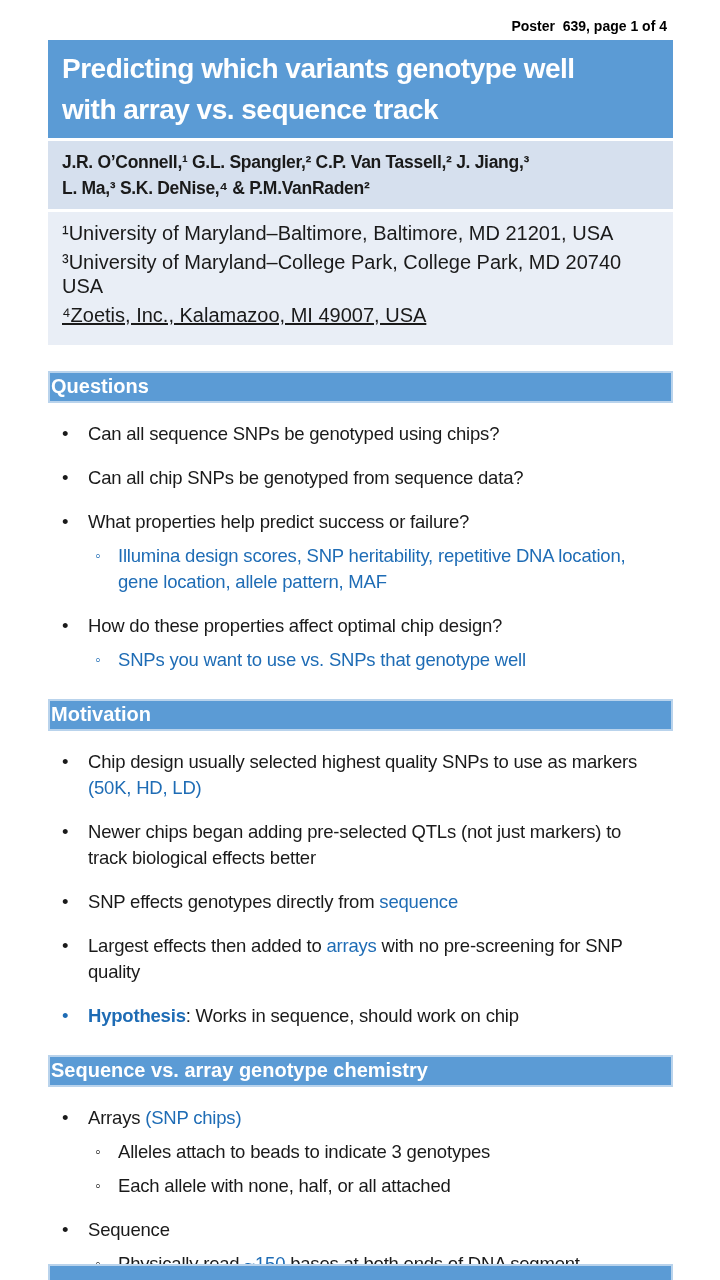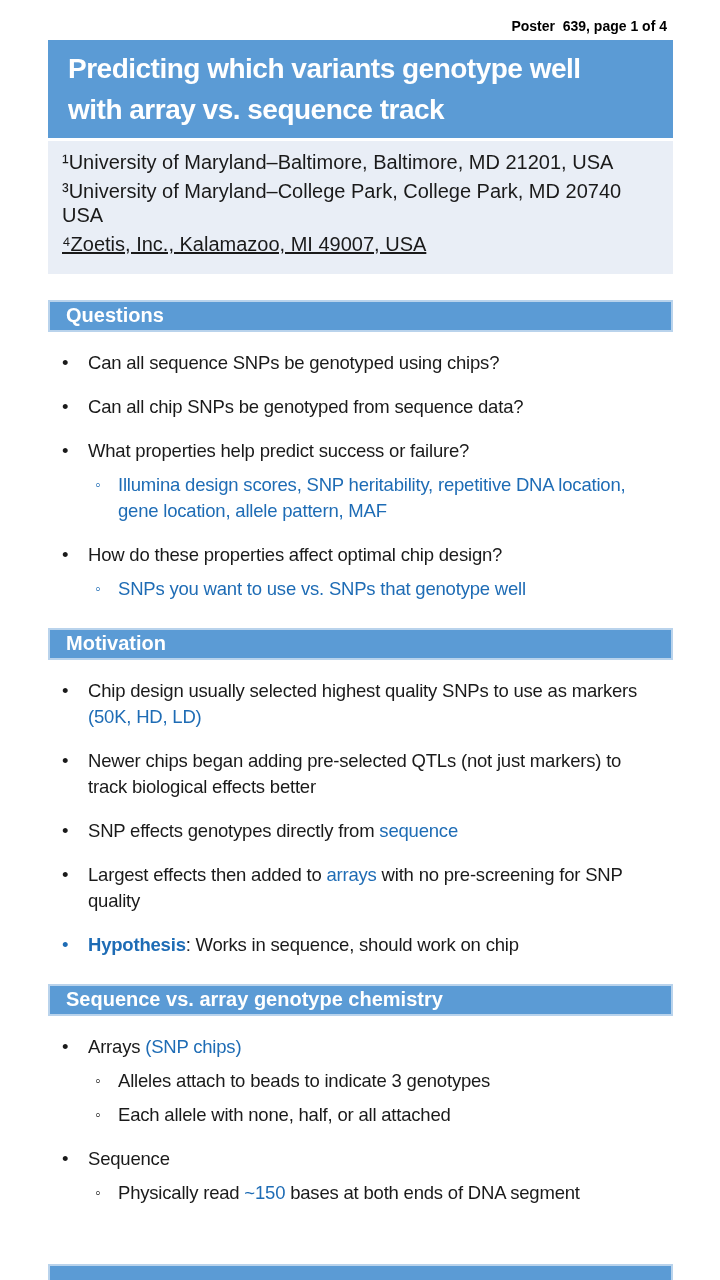--- a/index.html
+++ b/index.html
@@ -18,36 +18,36 @@
     font-family:"Liberation Sans","DejaVu Sans",sans-serif;
   }
   .col{margin-left:48px;width:625px;}
   .poster-ref{
     padding-top:18px;padding-right:6px;text-align:right;
     font-weight:bold;font-size:14px;white-space:pre;color:#000;
   }
   .title-box{
     margin-top:6px;background:var(--blue);color:#fff;
     font-weight:bold;font-size:28px;letter-spacing:-0.5px;
-    line-height:41px;padding:8px 20px;
+    line-height:41px;padding:8px 14px;
   }
   .authors-box{
     margin-top:3px;background:var(--authors-bg);
     font-weight:bold;font-size:17.5px;letter-spacing:-0.3px;
     line-height:26px;padding:8px 14px;white-space:nowrap;
   }
   .affil-box{
     margin-top:3px;background:var(--affil-bg);
     font-size:20px;line-height:24px;padding:9px 14px 10px;
   }
   .affil-box p{margin:0 0 5px;}
   .affil-box p:last-child{margin-bottom:8px;text-decoration:underline;}
   .section-bar{
     margin-top:26px;background:var(--blue);border:2px solid var(--bar-border);
-    color:#fff;font-weight:bold;font-size:20px;padding:2px 16px 3px;
+    color:#fff;font-weight:bold;font-size:20px;padding:2px 1px 3px;
   }
   ul.bullets{list-style:none;margin:4px 0 0;padding:0 16px 0 14px;}
   ul.bullets li{
     display:flex;align-items:flex-start;
     line-height:26px;font-size:18.5px;letter-spacing:-0.2px;
   }
   li.l1{margin-top:18px;}
   li.l2{margin-top:8px;padding-left:33px;}
   .marker{flex:0 0 26px;width:26px;}
   li.l2 .marker{flex:0 0 23px;width:23px;font-size:16px;}
@@ -65,20 +65,24 @@
 <div class="page">
   <div class="col">
 
     <div class="poster-ref">Poster  639, page 1 of 4</div>
 
     <div class="title-box">
       <div>Predicting which variants genotype well</div>
       <div>with array vs. sequence track</div>
     </div>
 
+    <div class="authors-box">
+      <div>J.R. O’Connell,¹ G.L. Spangler,² C.P. Van Tassell,² J. Jiang,³</div>
+      <div>L. Ma,³ S.K. DeNise,⁴ &amp; P.M.VanRaden²</div>
+    </div>
 
     <div class="affil-box">
       <p>¹University of Maryland–Baltimore, Baltimore, MD 21201, USA</p>
       <p>³University of Maryland–College Park, College Park, MD 20740 USA</p>
       <p>⁴Zoetis, Inc., Kalamazoo, MI 49007, USA</p>
     </div>
 
     <div class="section-bar">
       <span>Questions</span>
     </div>

